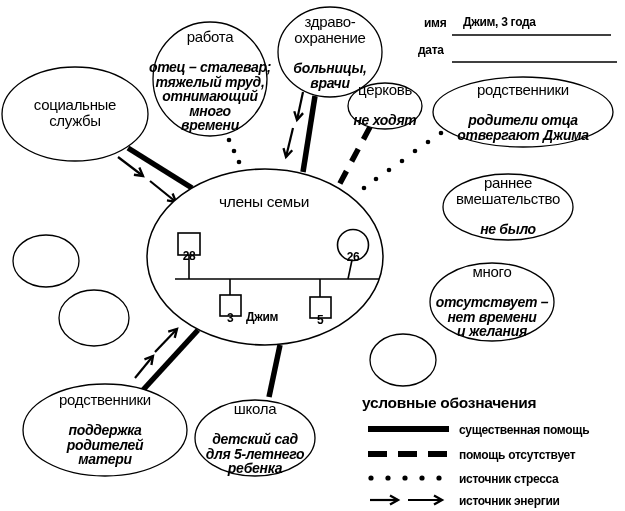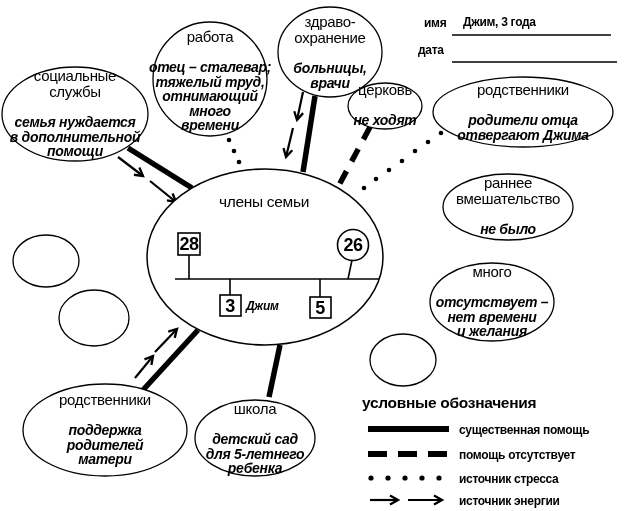--- a/index.html
+++ b/index.html
@@ -2,24 +2,24 @@
 <html><head>
 <meta charset="utf-8">
 <style>
   html,body{margin:0;padding:0;background:#fff;}
   .stage{position:relative;width:625px;height:511px;background:#fff;overflow:hidden;
          font-family:"Liberation Sans",sans-serif;color:#000;}
   .stage svg{position:absolute;left:0;top:0;}
   .txt{position:absolute;transform:translate(-50%,-50%);text-align:center;white-space:pre-line;line-height:15px;}
   .nt{font-weight:normal;font-size:15px;line-height:16px;letter-spacing:-0.3px;}
   .nn{font-weight:bold;font-style:italic;font-size:14px;line-height:14.5px;letter-spacing:-0.3px;}
-  .num{position:absolute;transform:translate(-50%,-50%);font-weight:bold;font-size:18px;letter-spacing:-0.5px;}
+  .num{position:absolute;transform:translate(-50%,-50%);font-weight:bold;font-size:12px;letter-spacing:-0.5px;margin-top:12px;}
   .lab{position:absolute;transform:translateY(-50%);font-weight:bold;font-size:12px;letter-spacing:-0.3px;white-space:nowrap;}
   .leg-title{font-size:15.5px;}
-  .jim{font-style:italic;}
+  .jim{margin-top:11px;}
 </style>
 </head>
 <body>
 
 <div class="stage">
 
   <svg width="625" height="511" viewBox="0 0 625 511">
     <defs>
       <marker id="ah" markerUnits="userSpaceOnUse" markerWidth="14" markerHeight="14" viewBox="0 0 14 14" refX="10.5" refY="7" orient="auto">
         <path d="M2.5,2.5 L10.5,7 L2.5,11.5" fill="none" stroke="#000" stroke-width="2.3"></path>
@@ -104,23 +104,20 @@
     </g>
   </svg>
 
   <div class="lab" style="left:424px;top:23px">имя</div>
   <div class="lab" style="left:463px;top:22px">Джим, 3 года</div>
   <div class="lab" style="left:418px;top:50px">дата</div>
 
   <div class="txt" style="left:75px;top:113px;width:150px">
     <div class="nt">социальные
 службы</div>
-    <div class="nn">семья нуждается
-в дополнительной
-помощи</div>
   </div>
   <div class="txt" style="left:210px;top:81px;width:125px">
     <div class="nt">работа</div>
     <div class="nn">отец – сталевар;
 тяжелый труд,
 отнимающий
 много
 времени</div>
   </div>
   <div class="txt" style="left:330px;top:52px;width:110px">

